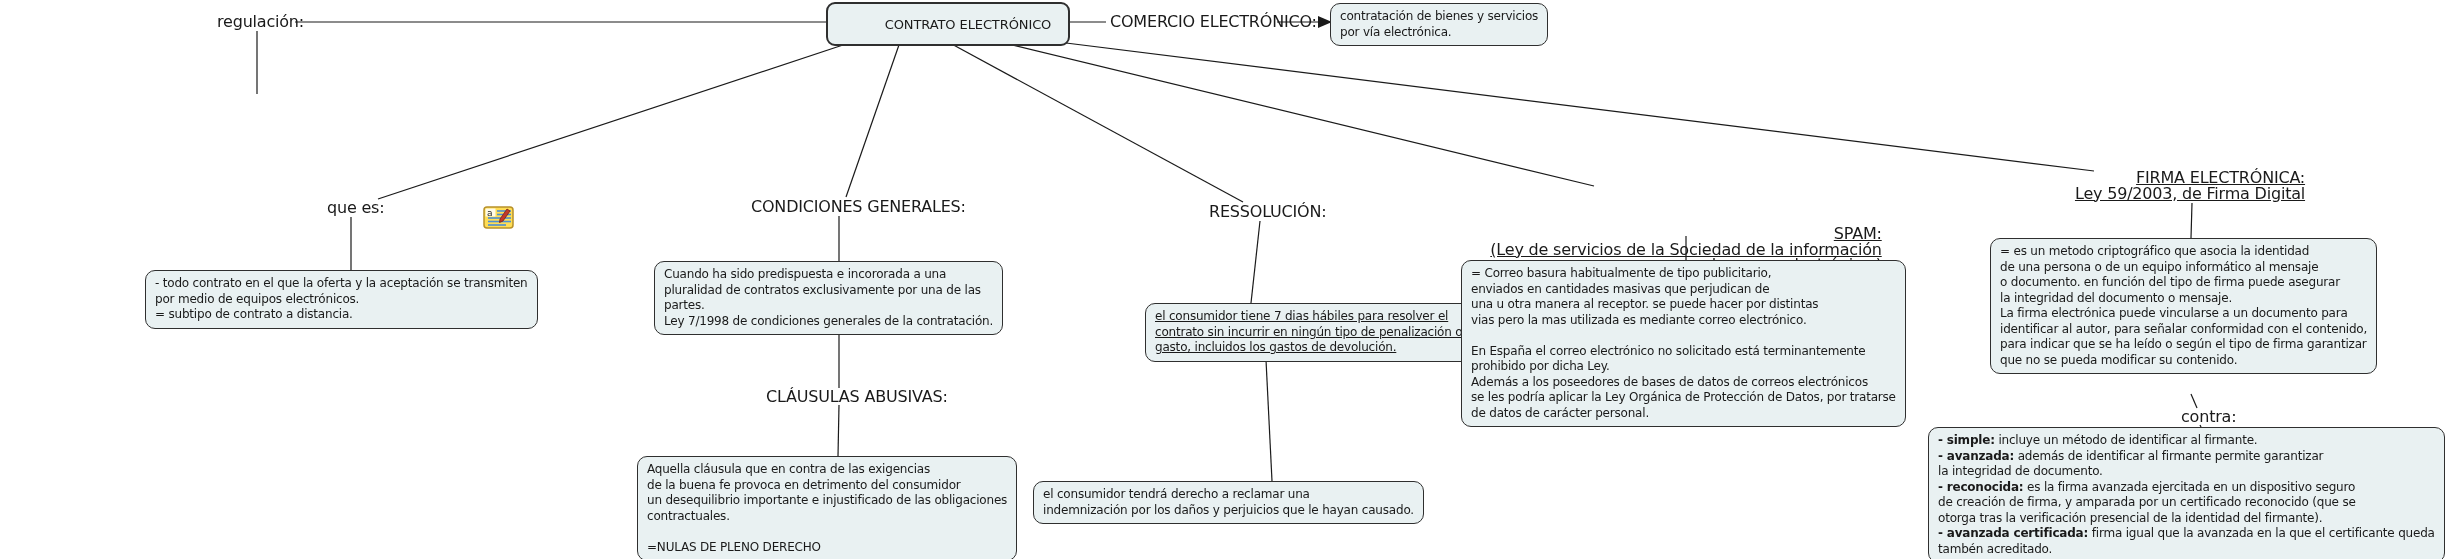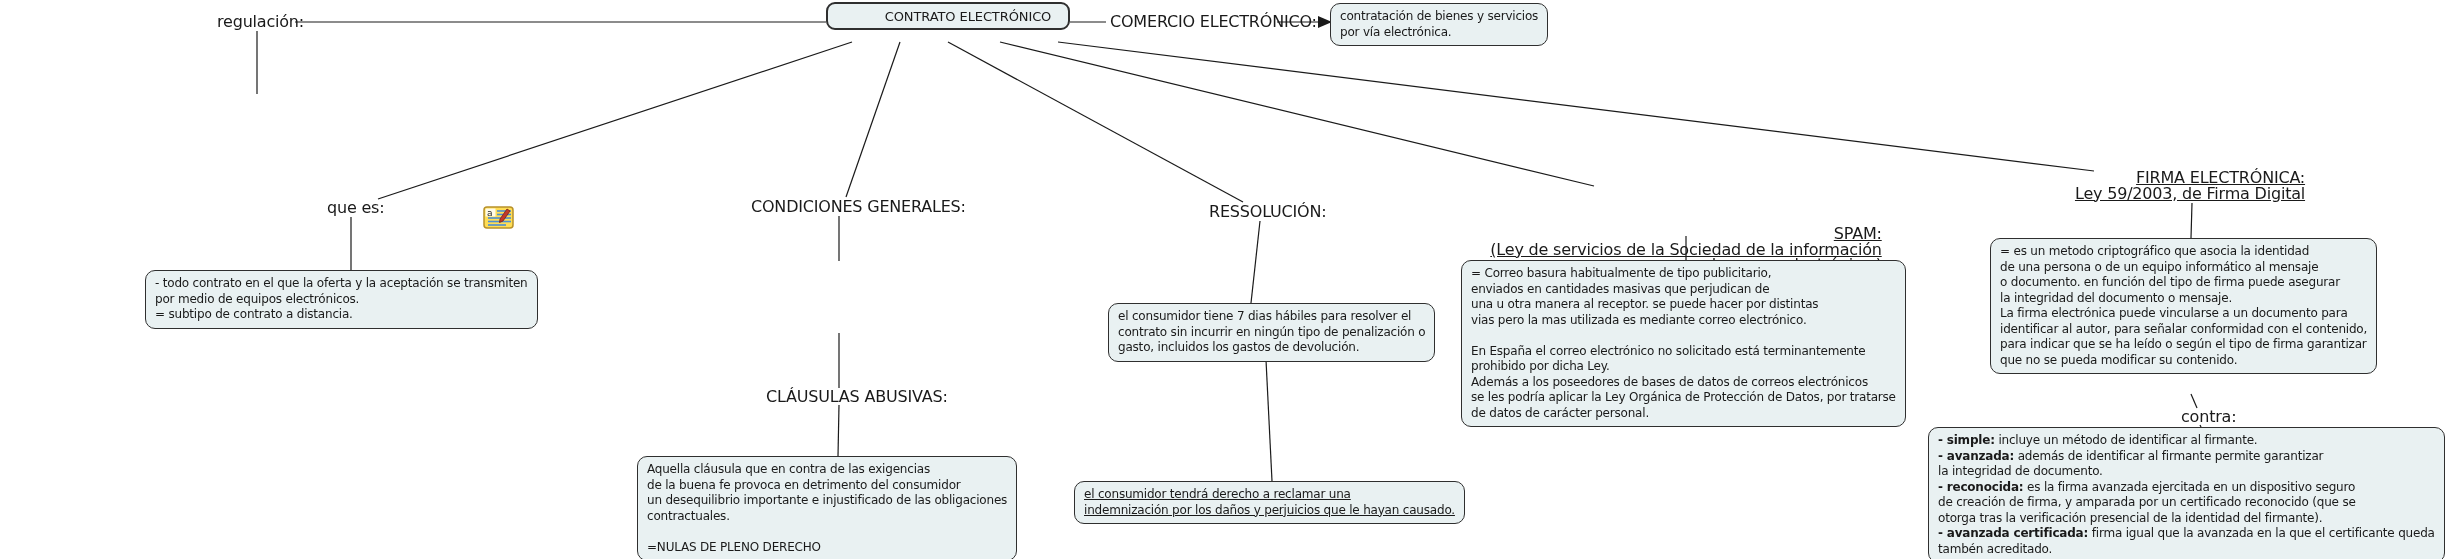--- a/index.html
+++ b/index.html
@@ -16,21 +16,21 @@
     border-radius:10px; padding:5px 9px; font-size:12px; line-height:15.5px;
     letter-spacing:-0.2px; width:max-content; box-sizing:border-box;
   }
   .pre { white-space:pre-line; }
   .label {
     position:absolute; font-size:16px; letter-spacing:-0.2px;
     white-space:nowrap; line-height:15.5px;
   }
   .label.centered { transform:translateX(-50%); text-align:right; white-space:pre-line;text-decoration:underline; }
   .root-node {
-    position:absolute; left:826px; top:2px; width:244px; height:28px;
+    position:absolute; left:826px; top:2px; width:244px; height:44px;
     background:#e9f1f2; border:2px solid #2f2f2f; border-radius:9px;
     display:flex; align-items:center; justify-content:center;
     font-size:13px; letter-spacing:-0.1px; box-sizing:border-box;padding-left:40px;
   }
   .note-icon { position:absolute; left:483px; top:205px; width:32px; height:25px; cursor:pointer; }
   b { font-weight:bold;margin-top:25px; }
 </style>
 </head>
 <body>
 
@@ -89,33 +89,37 @@
   </svg>
 
   <div class="box" style="left:1330px; top:3px;"><span class="pre">contratación de bienes y servicios
 por vía electrónica.</span></div>
 
 
   <div class="box" style="left:145px; top:270px;"><span class="pre">- todo contrato en el que la oferta y la aceptación se transmiten
 por medio de equipos electrónicos.
 = subtipo de contrato a distancia.</span></div>
 
+  <div class="box" style="left:654px; top:261px;"><span class="pre">Cuando ha sido predispuesta e incororada a una
+pluralidad de contratos exclusivamente por una de las
+partes.
+Ley 7/1998 de condiciones generales de la contratación.</span></div>
 
   <div class="box" style="left:637px; top:456px;"><span class="pre">Aquella cláusula que en contra de las exigencias
 de la buena fe provoca en detrimento del consumidor
 un desequilibrio importante e injustificado de las obligaciones
 contractuales.
 
 =NULAS DE PLENO DERECHO</span></div>
 
-  <div class="box" style="left:1108px; top:303px;"><span class="pre">el consumidor tiene 7 dias hábiles para resolver el
+  <div class="box" style="left:1145px; top:303px;text-decoration:underline;"><span class="pre">el consumidor tiene 7 dias hábiles para resolver el
 contrato sin incurrir en ningún tipo de penalización o
 gasto, incluidos los gastos de devolución.</span></div>
 
-  <div class="box" style="left:1074px; top:481px;text-decoration:underline;"><span class="pre">el consumidor tendrá derecho a reclamar una
+  <div class="box" style="left:1033px; top:481px;"><span class="pre">el consumidor tendrá derecho a reclamar una
 indemnización por los daños y perjuicios que le hayan causado.</span></div>
 
   <div class="box" style="left:1461px; top:260px;"><span class="pre">= Correo basura habitualmente de tipo publicitario,
 enviados en cantidades masivas que perjudican de
 una u otra manera al receptor. se puede hacer por distintas
 vias pero la mas utilizada es mediante correo electrónico.
 
 En España el correo electrónico no solicitado está terminantemente
 prohibido por dicha Ley.
 Además a los poseedores de bases de datos de correos electrónicos

